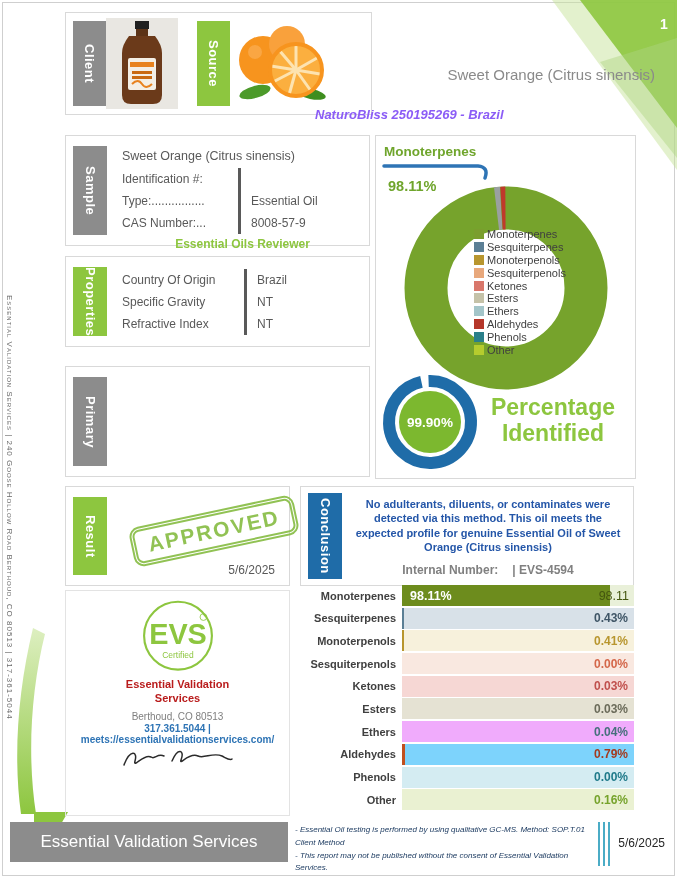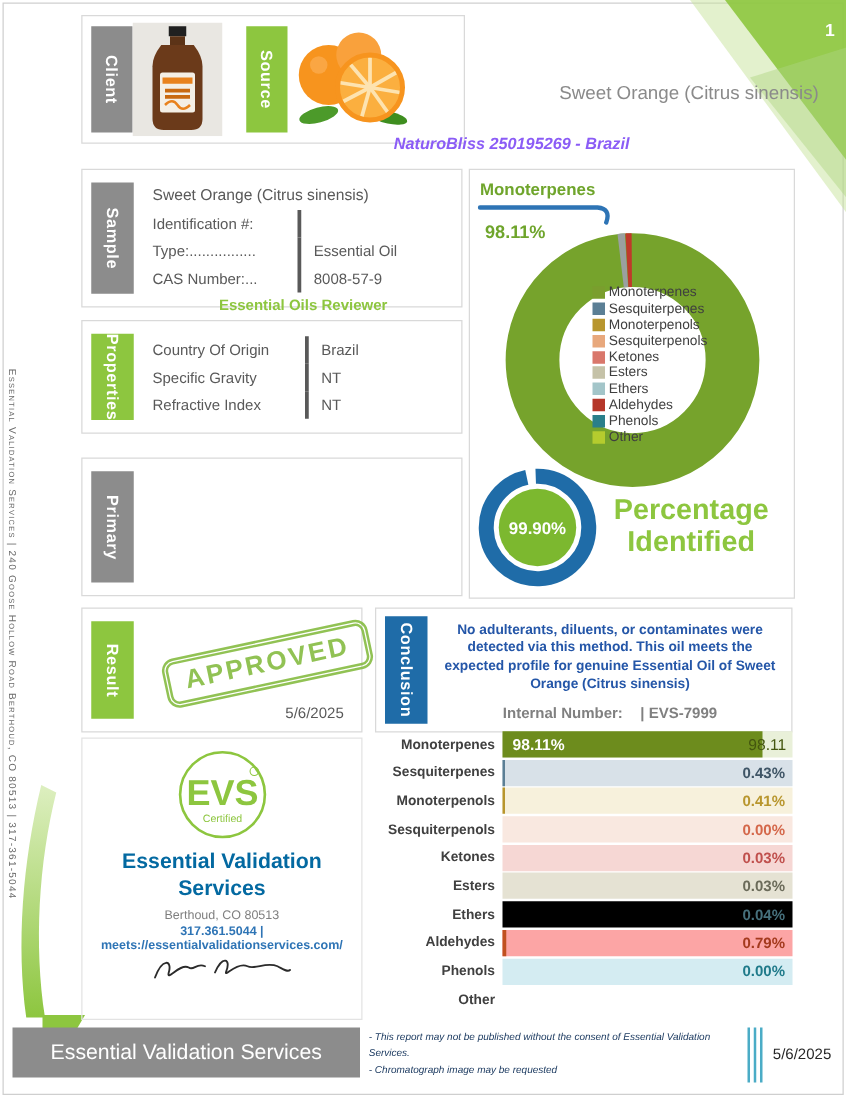--- a/index.html
+++ b/index.html
@@ -66,39 +66,39 @@
   .concl-text{position:absolute;left:50px;right:8px;top:10px;text-align:center;
               font-size:11px;font-weight:bold;color:#2456A8;line-height:1.3;}
   .concl-int{position:absolute;left:50px;right:8px;bottom:8px;text-align:center;
              font-size:12px;font-weight:bold;color:#808080;}
   .concl-int .sep{display:inline-block;width:14px;}
 
   
   .logo-box{position:absolute;left:65px;top:590px;width:225px;height:226px;border:1px solid #E3E3E3;
             text-align:center;box-sizing:border-box;}
   .evs-logo{margin-top:4px;}
-  .co-name{font-size:17px;font-weight:bold;color:#0369a1;line-height:1.3;}
+  .co-name{font-size:11px;font-weight:bold;color:#b91c1c;line-height:1.3;}
   .co-addr{font-size:10px;color:#7F7F7F;line-height:1.35;margin-top:4px;}
   .co-phone{font-size:10px;font-weight:bold;color:#2E74B5;}
   .co-url{font-size:10px;font-weight:bold;color:#2E74B5;text-decoration:none;display:block;}
 
   
   .tbl{position:absolute;left:300px;top:585px;width:334px;height:228px;}
   .t-row{display:flex;align-items:stretch;height:21px;margin-bottom:1.7px;}
   .t-label{width:96px;text-align:right;font-size:11px;font-weight:600;color:#404040;
            display:flex;align-items:center;justify-content:flex-end;padding-right:6px;}
   .t-cell{position:relative;flex:1;display:flex;align-items:center;}
   .t-val{position:absolute;right:6px;font-size:12px;font-weight:bold;z-index:2;text-align:right;}
   .t-bar{position:absolute;left:0;top:0;bottom:0;background:#6D8C1D;z-index:1;}
   .t-bar-label{position:absolute;left:8px;top:0;bottom:0;display:flex;align-items:center;
                color:#fff;font-size:12.5px;font-weight:bold;z-index:3;}
   .t-ghost{position:absolute;right:5px;font-size:12.5px;font-weight:normal;color:#44560F;z-index:2;}
   .sliver{position:absolute;left:0;top:0;bottom:0;z-index:1;}
   .r0{background:#E9F0D9;} .r1{background:#D8E1E8;} .r2{background:#F7F1DC;} .r3{background:#F9E8E0;}
-  .r4{background:#F6D7D4;} .r5{background:#E5E2D3;} .r6{background:#000000;} .r7{background:#fca5a5;}
+  .r4{background:#F6D7D4;} .r5{background:#E5E2D3;} .r6{background:#f0abfc;} .r7{background:#7dd3fc;}
   .r8{background:#D4ECF2;} .r9{background:#EAF1D2;}
   .v1{color:#3F5566;} .v2{color:#B8962E;} .v3{color:#D4674A;} .v4{color:#C0504D;} .v5{color:#6B6B5A;}
   .v6{color:#46707C;} .v7{color:#A43A1E;} .v8{color:#1F7A8A;} .v9{color:#76A32C;}
 
   
   .foot-brand{position:absolute;left:10px;top:822px;width:278px;height:40px;background:#8C8C8C;
               color:#fff;font-size:17px;display:flex;align-items:center;justify-content:center;}
   .foot-notes{position:absolute;left:295px;top:824px;width:296px;font-size:8px;font-style:italic;
               color:#17365D;line-height:1.6;}
   .foot-lines{position:absolute;left:598px;top:822px;height:44px;display:flex;gap:3px;}
@@ -292,21 +292,21 @@
     <div class="stamp">APPROVED</div>
     <div class="result-date">5/6/2025</div>
   </div>
 
   <div class="box" style="left:300px;top:486px;width:334px;height:100px;">
     <div class="box-tab vtab tab-blue" style="top:6px;bottom:6px;">
         <span>Conclusion</span>
       </div>
     <div class="concl-text">No adulterants, diluents, or contaminates were detected via this method. This oil meets the expected profile for genuine Essential Oil of Sweet Orange (Citrus sinensis)</div>
     <div class="concl-int">
-      <span>Internal Number:</span><span class="sep"></span><span>| EVS-7999</span>
+      <span>Internal Number:</span><span class="sep"></span><span>| EVS-4594</span>
     </div>
   </div>
 
   <div class="logo-box">
     <svg class="evs-logo" width="80" height="78" viewBox="0 0 92 92">
       <circle cx="46" cy="48" r="40" fill="none" stroke="#8DC63F" stroke-width="2.5"></circle>
       <text x="46" y="58" text-anchor="middle" font-size="34" font-weight="bold" fill="#8DC63F">EVS</text>
       <text x="46" y="74" text-anchor="middle" font-size="10" fill="#8DC63F">Certified</text>
       <circle cx="76" cy="26" r="4" fill="none" stroke="#8DC63F" stroke-width="1"></circle>
     </svg>
@@ -379,25 +379,29 @@
       </div>
     </div>
     <div class="t-row">
       <div class="t-label">Phenols</div>
       <div class="t-cell r8">
         <span class="t-val v8">0.00%</span>
       </div>
     </div>
     <div class="t-row">
       <div class="t-label">Other</div>
+      <div class="t-cell r9">
+        <span class="t-val v9">0.16%</span>
+      </div>
     </div>
   </div>
 
   <div class="foot-brand">Essential Validation Services</div>
   <div class="foot-notes">
+    <div>- Essential Oil testing is performed by using qualitative GC-MS. Method: SOP.T.01 Client Method</div>
     <div>- This report may not be published without the consent of Essential Validation Services.</div>
     <div>- Chromatograph image may be requested</div>
   </div>
   <div class="foot-lines">
       <div></div>
       <div></div>
       <div></div>
     </div>
   <div class="foot-date">5/6/2025</div>
 </div>

